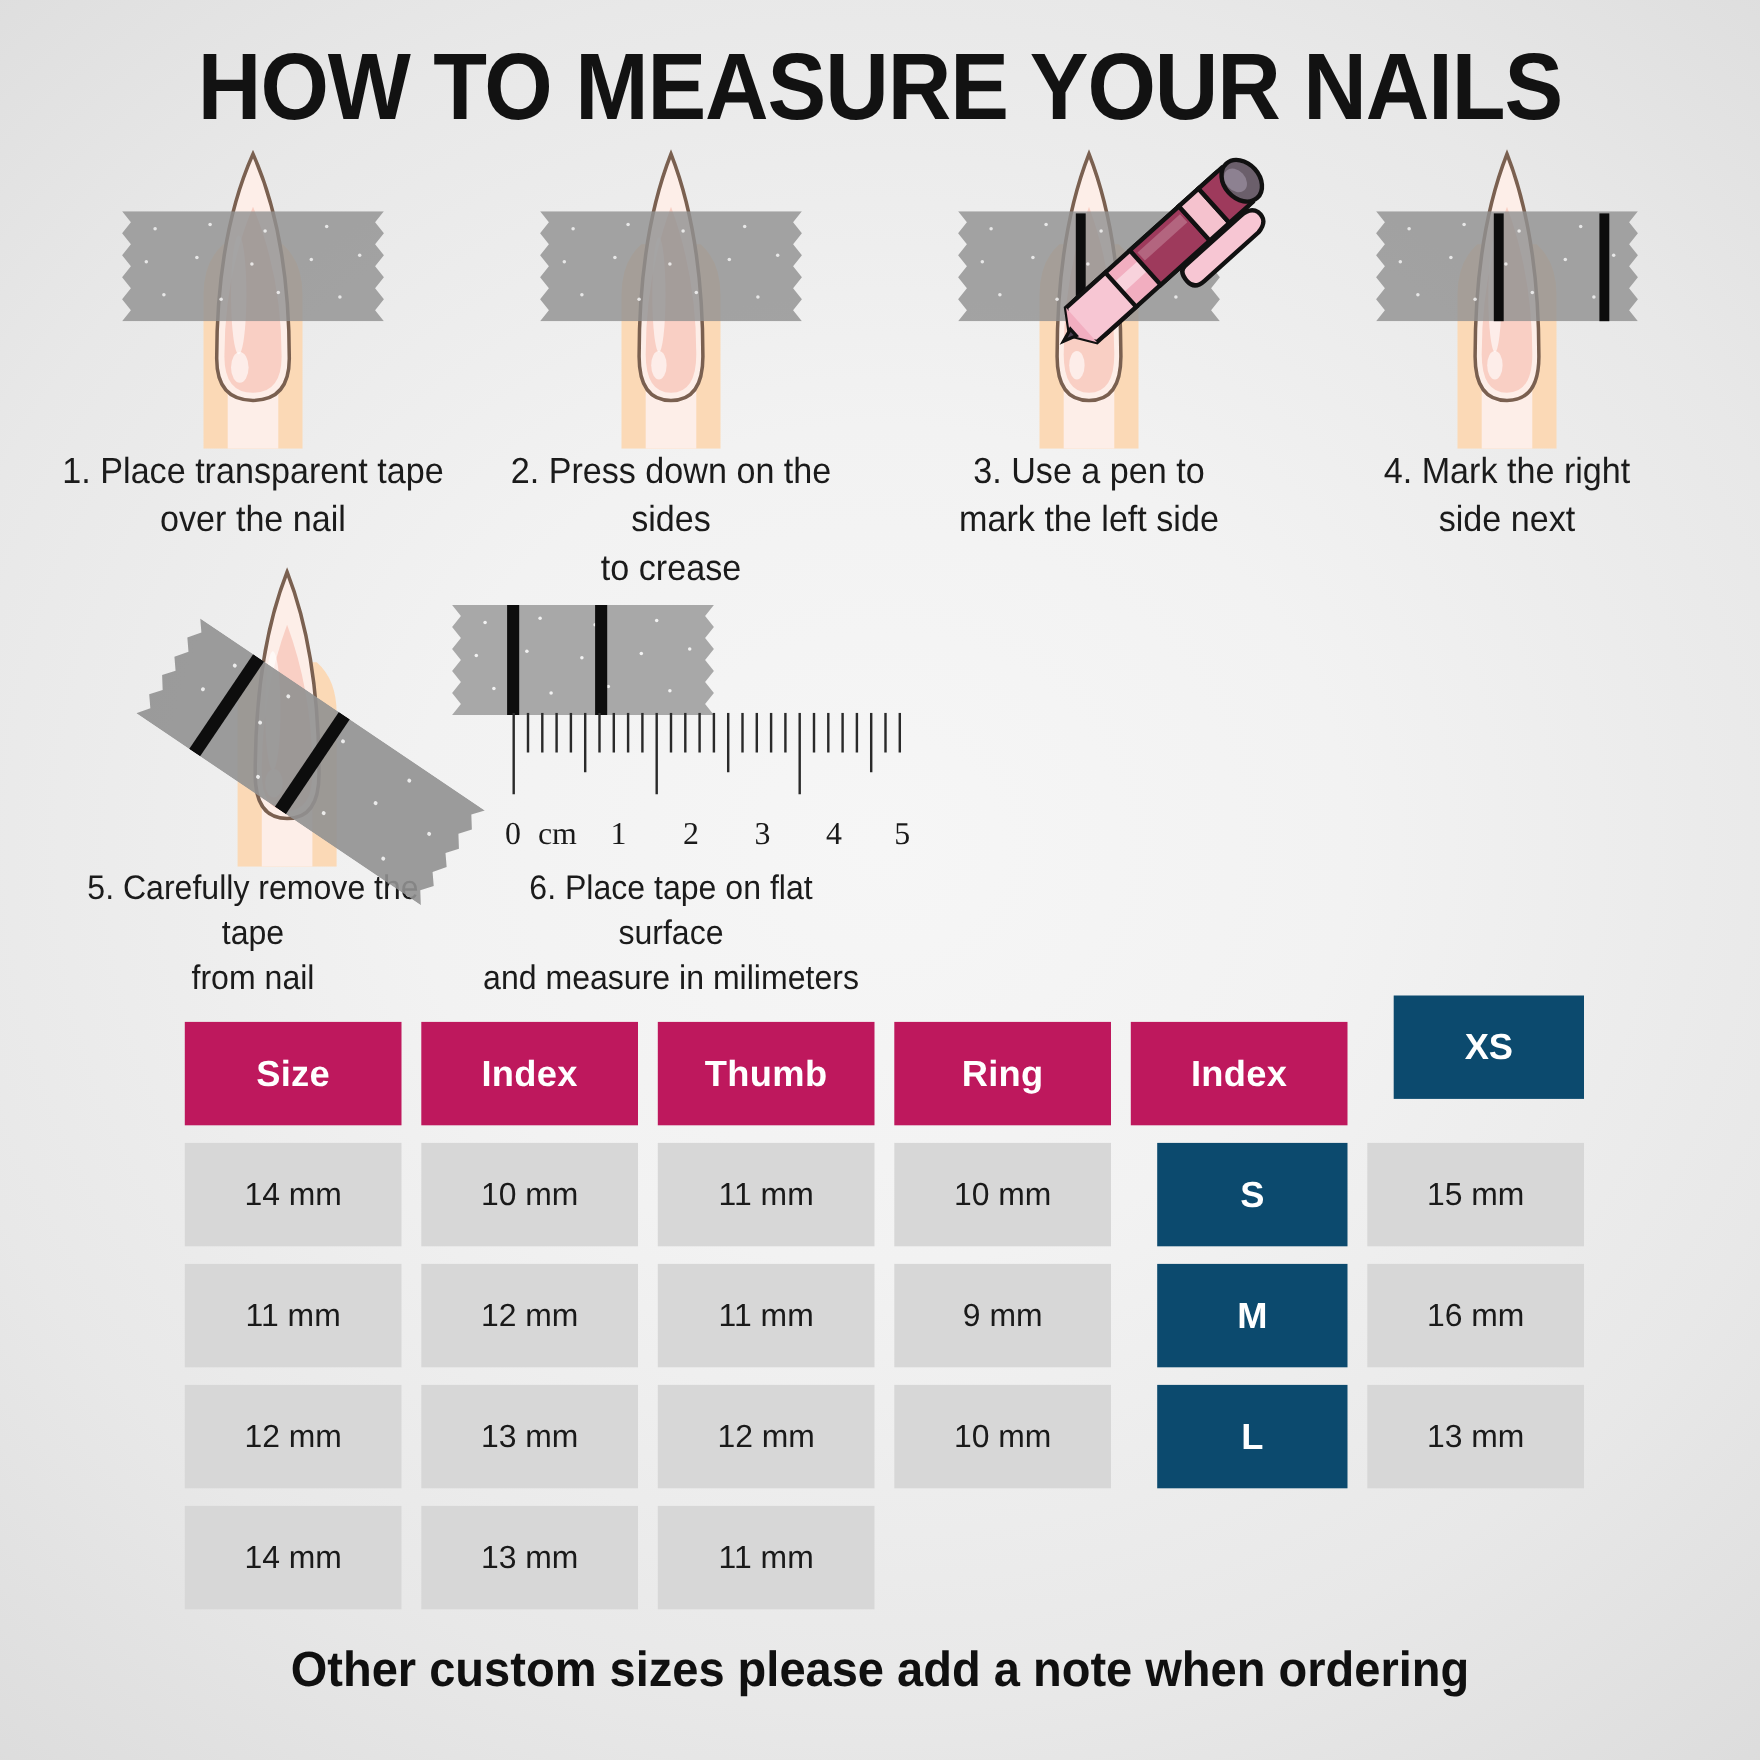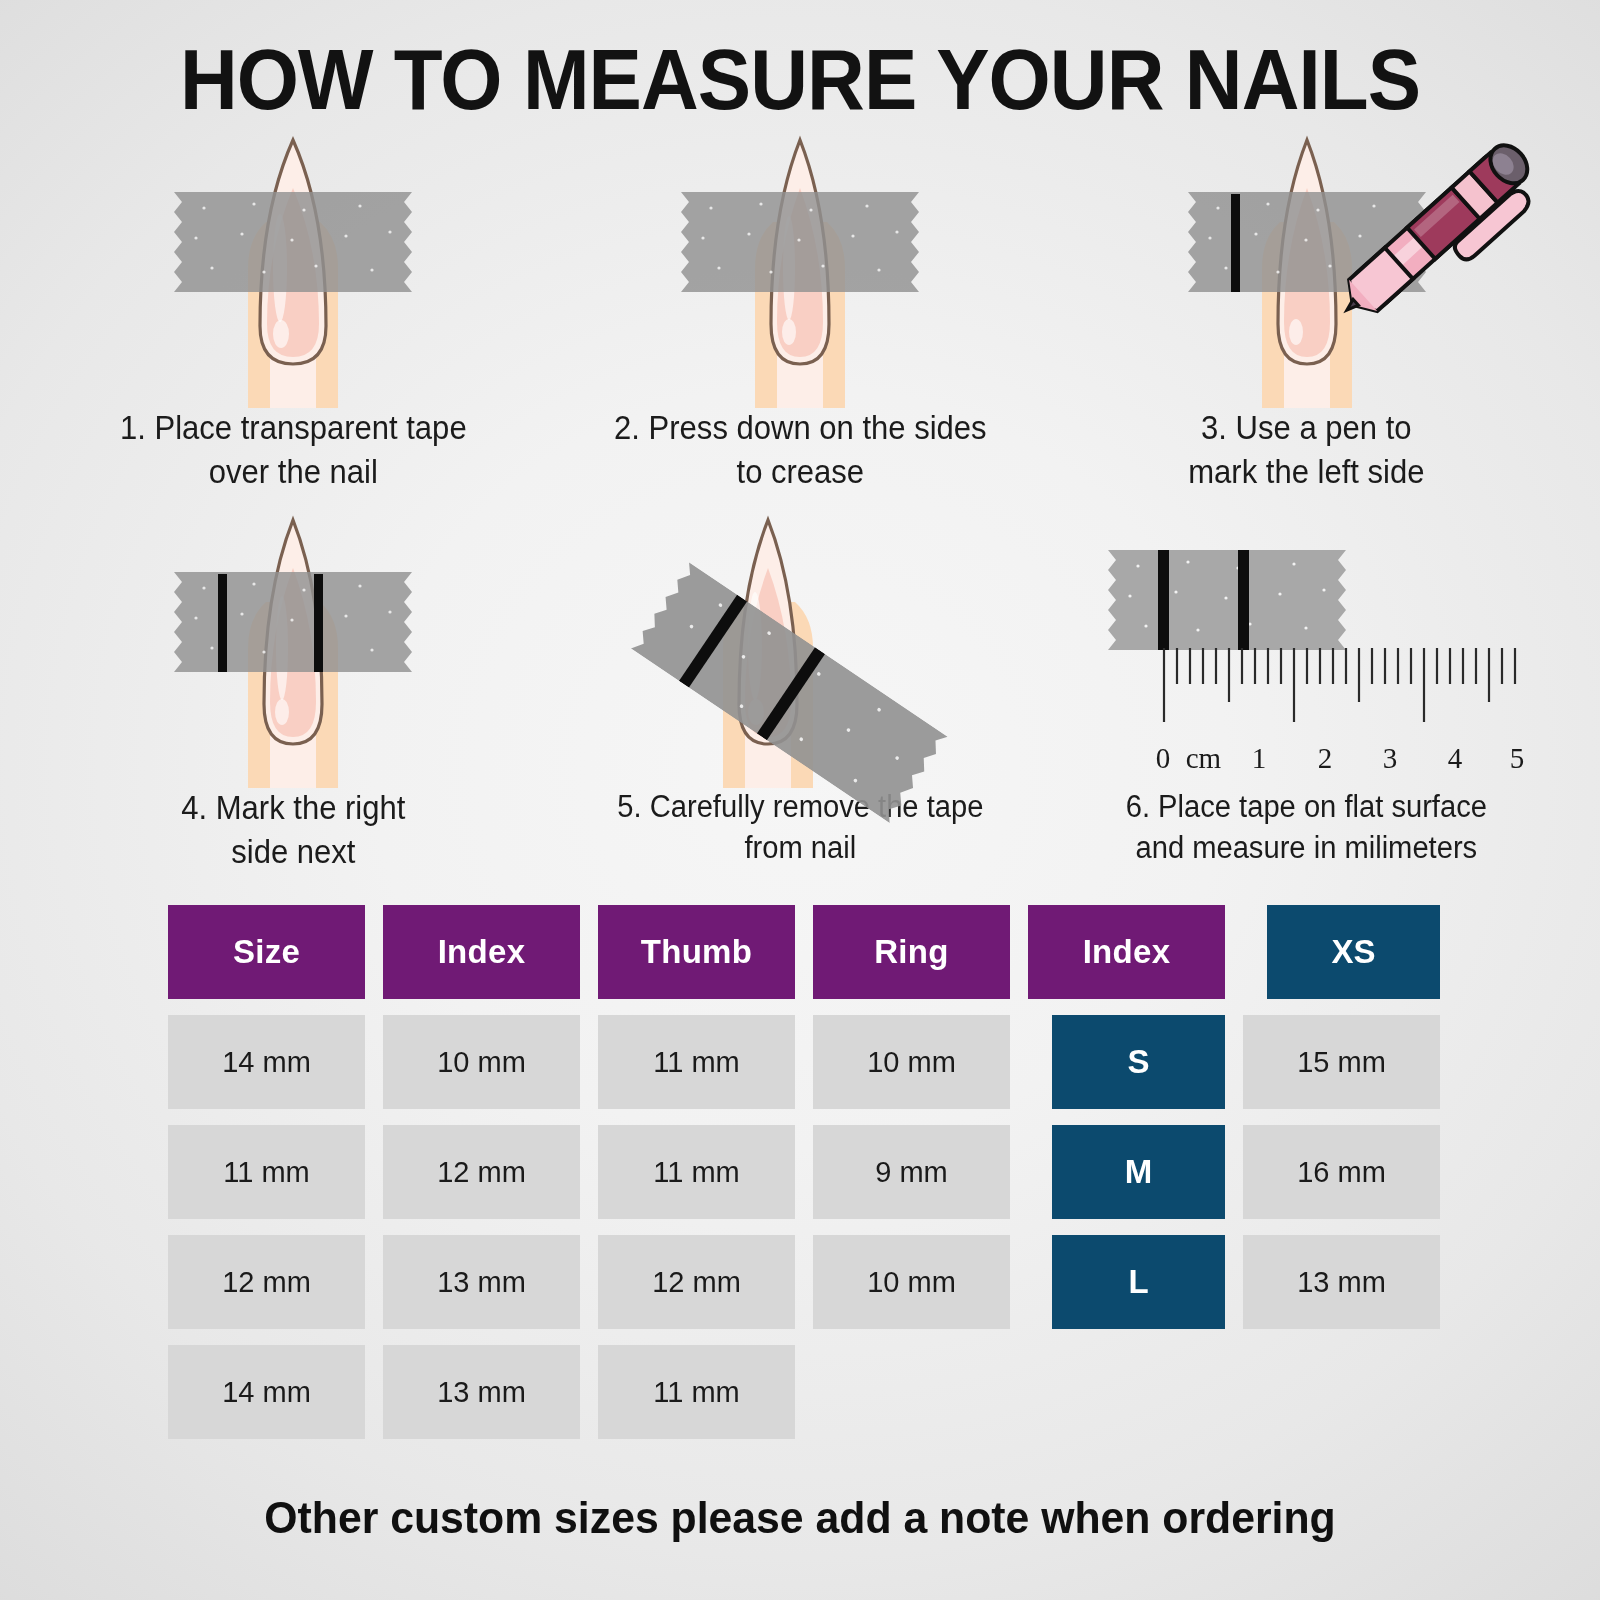--- a/index.html
+++ b/index.html
@@ -33,21 +33,21 @@
     transform: scaleX(0.93);
   }
 
   
   .steps {
     position: absolute;
     top: 118px;
     left: 40px;
     width: 1520px;
     display: grid;
-    grid-template-columns: repeat(3, 1fr);
+    grid-template-columns: repeat(4, 1fr);
     grid-template-rows: 380px 380px;
   }
   .step {
     position: relative;
   }
   .step-art {
     position: relative;
     width: 100%;
     height: 290px;
   }
@@ -156,25 +156,26 @@
     gap: 16px 18px;
   }
   .cell {
     height: 94px;
     display: flex;
     align-items: center;
     justify-content: center;
     font-size: 29px;
   }
   .cell.head {
-    background: #701a75;
+    background: #be185d;
     color: #ffffff;
     font-weight: bold;
     font-size: 33px;
     letter-spacing: 0.3px;
+    margin-top: 24px;
   }
   .cell.size {
     background: #0c4a6e;
     color: #ffffff;
     font-weight: bold;
     font-size: 33px;
     margin-left: 24px;
   }
   .cell.val {
     background: #d7d7d7;

